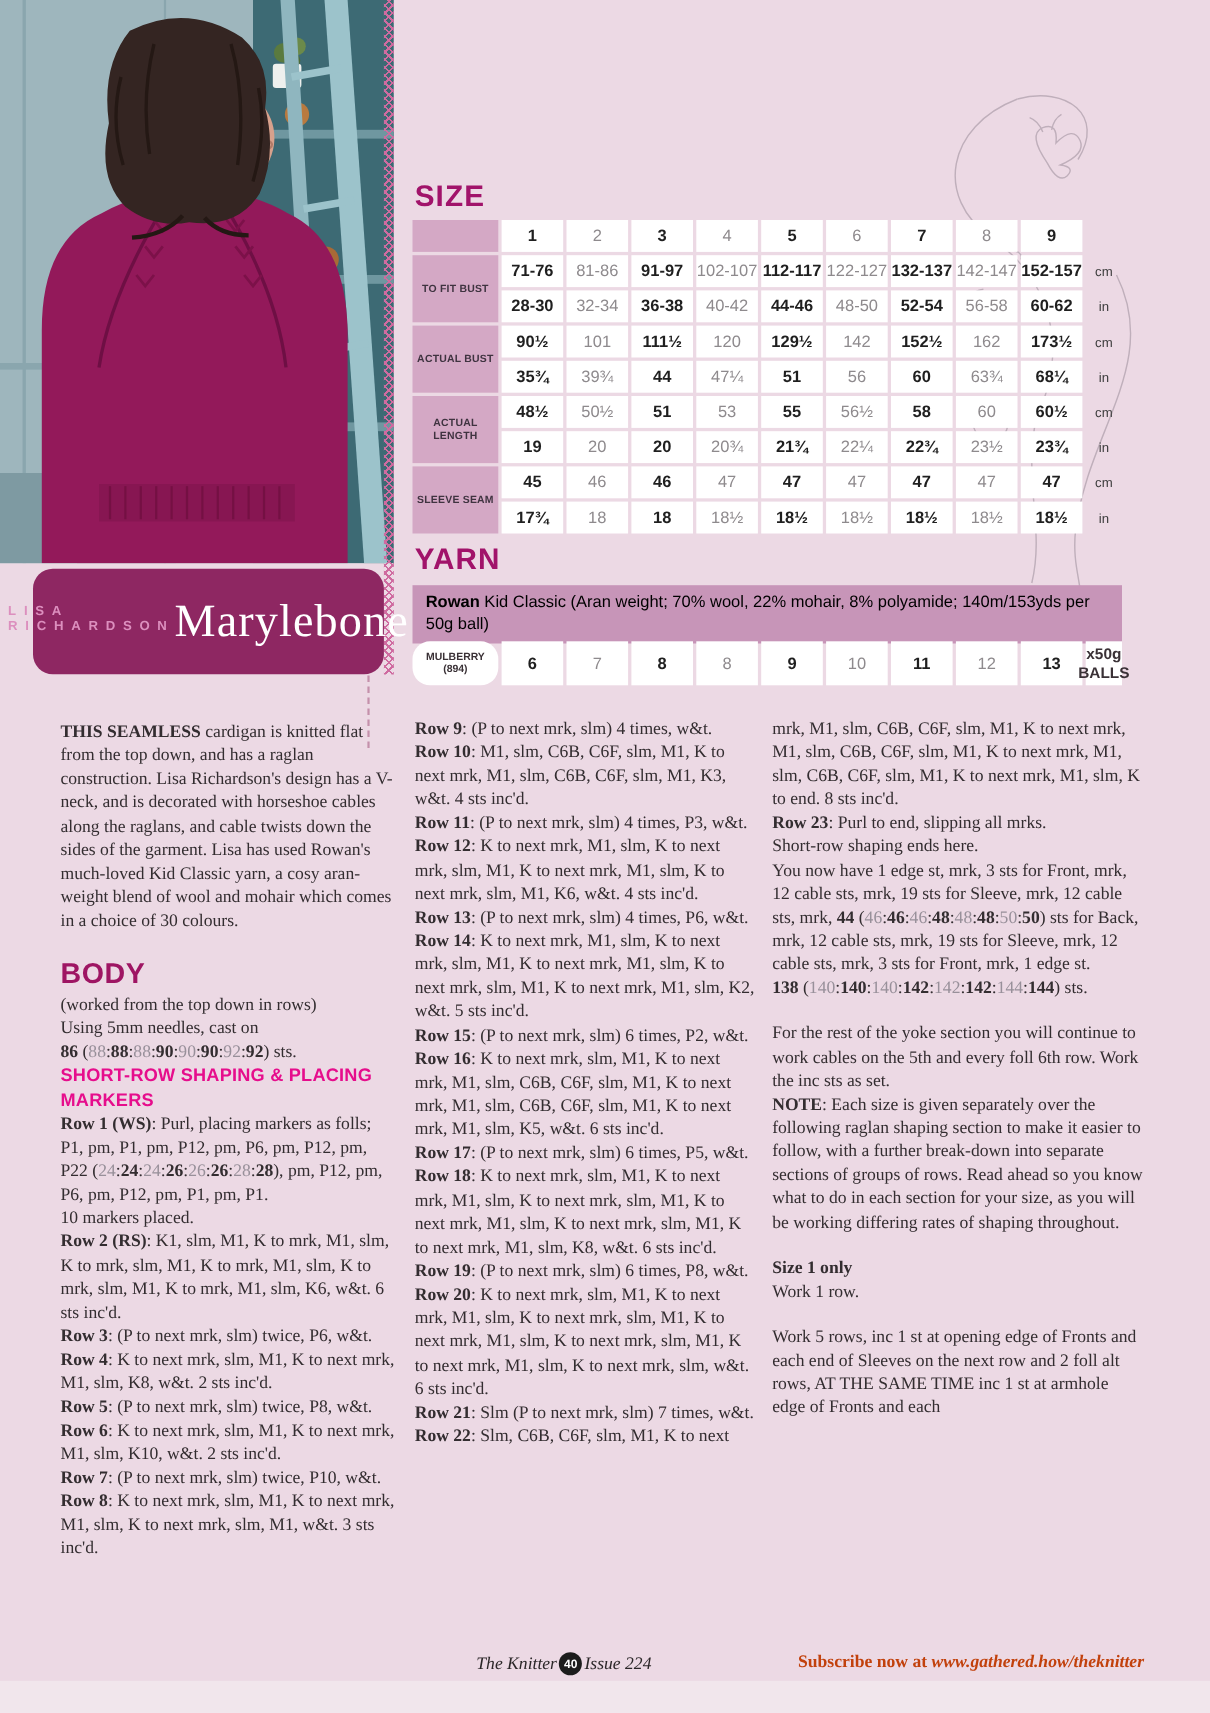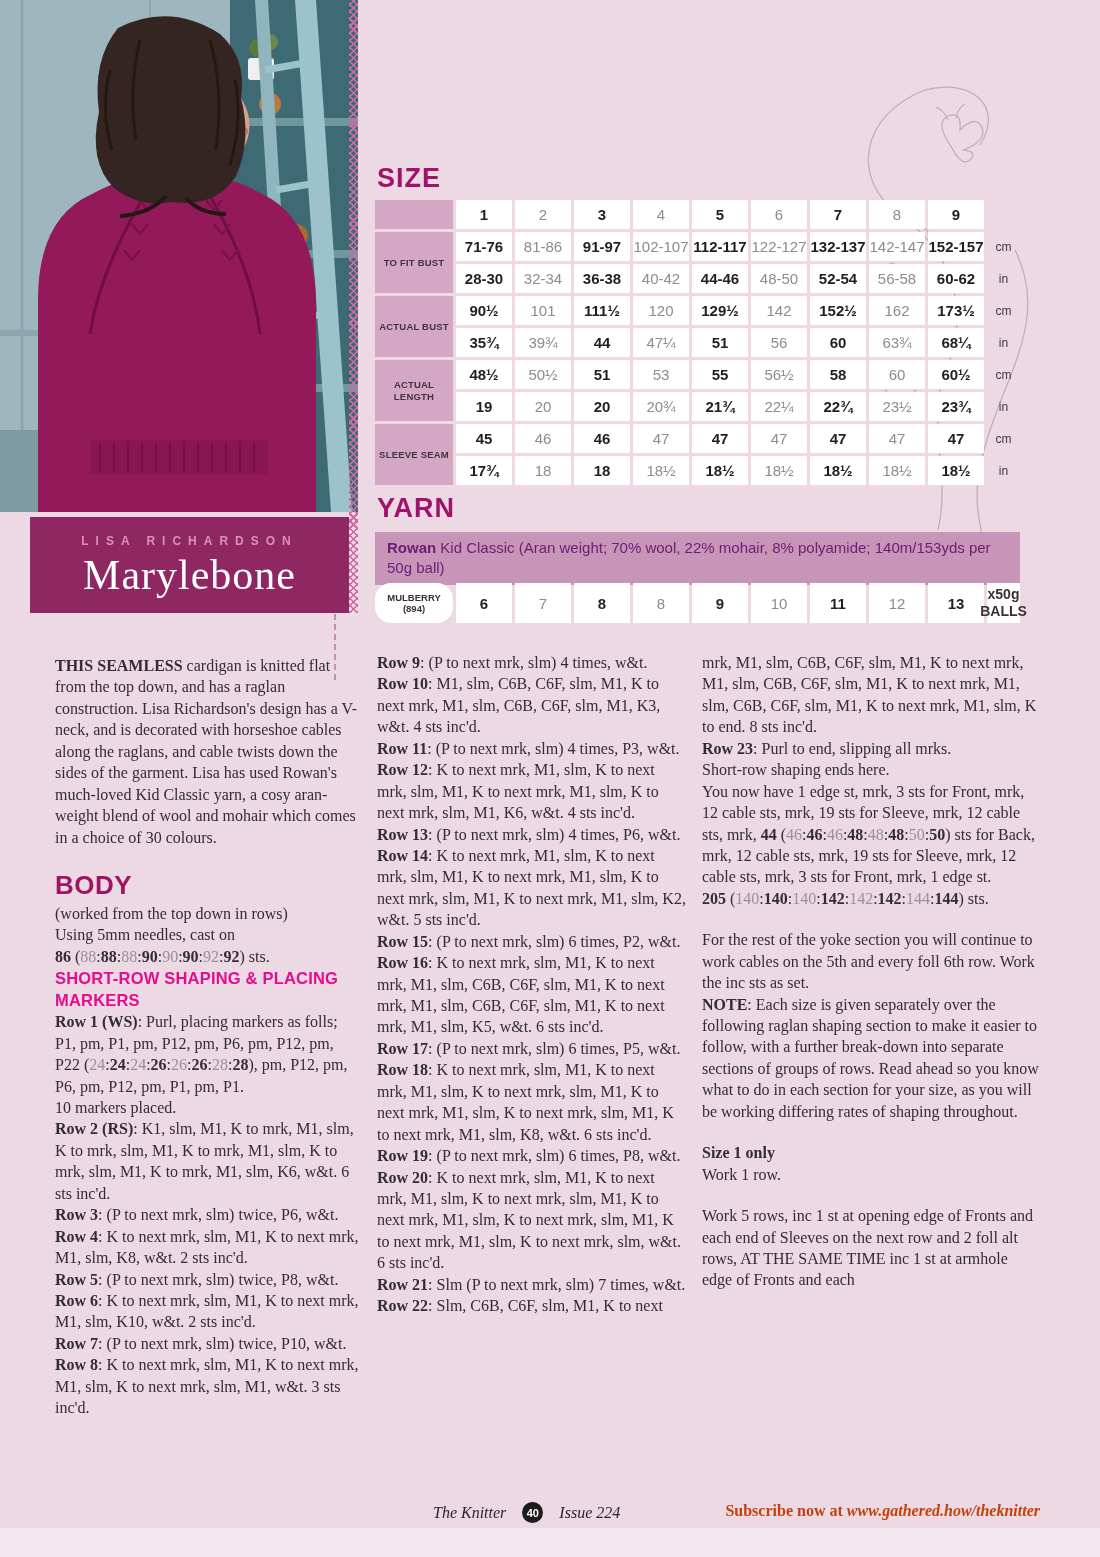--- a/index.html
+++ b/index.html
@@ -6,56 +6,56 @@
   .page{position:relative;width:1100px;height:1557px;background:#ecd9e4;overflow:hidden;
         font-family:"Liberation Sans",sans-serif;}
   
   .photo{position:absolute;left:0;top:0;width:358px;height:512px;overflow:hidden;background:#9eb7be;}
   .stitch-strip{position:absolute;left:349px;top:0;width:9px;height:613px;
       background:repeating-linear-gradient(45deg,#cf6ba0 0 1.5px,transparent 1.5px 5px),
                  repeating-linear-gradient(-45deg,#cf6ba0 0 1.5px,transparent 1.5px 5px);}
   .stitch-dash{position:absolute;left:334px;top:614px;height:66px;width:0;border-left:2px dashed #c490ab;}
   
   .banner{position:absolute;left:30px;top:517px;width:319px;height:96px;background:#8e2762;
-      display:flex;flex-direction:column;align-items:center;justify-content:center;}
+      display:flex;flex-direction:row;align-items:center;justify-content:center;border-radius:18px;}
   .designer{font-size:12px;font-weight:600;letter-spacing:7px;color:#dc8fbe;margin-bottom:6px;}
   .pattern-title{font-family:"Liberation Serif",serif;font-size:42px;color:#ffffff;letter-spacing:1px;line-height:1;}
   
   .sec-h{position:absolute;font-size:27px;font-weight:800;color:#a1136a;letter-spacing:1px;}
   
   .size-table{position:absolute;left:375px;top:200px;display:grid;
       grid-template-columns:78px repeat(9,56px) 33px;grid-template-rows:repeat(9,29px);gap:3px;}
   .cell{background:#fff;display:flex;align-items:center;justify-content:center;font-size:15px;color:#1f1f1f;}
   .cell.bold{font-weight:700;color:#1f1f1f;}
   .cell.gray{font-weight:400;color:#8e8a8d;}
   .rowlab{background:#d4a8c5;display:flex;align-items:center;justify-content:center;text-align:center;
       font-size:9.5px;font-weight:700;color:#3f3340;line-height:1.2;letter-spacing:.2px;padding:2px;}
   .unit{background:transparent;display:flex;align-items:center;justify-content:center;font-size:12px;color:#3c3c3c;}
   .corner{background:#d4a8c5;}
   
-  .yarn-bar{position:absolute;left:375px;top:532px;width:621px;background:#c795b8;color:#701a75;
+  .yarn-bar{position:absolute;left:375px;top:532px;width:621px;background:#c795b8;color:#000000;
       font-size:15px;line-height:1.35;padding:6px 12px;}
   .yarn-row{position:absolute;left:375px;top:583px;display:grid;
       grid-template-columns:78px repeat(9,56px) 33px;grid-template-rows:40px;gap:3px;}
   .yarn-lab{background:#fff;display:flex;flex-direction:column;align-items:center;justify-content:center;
       font-size:9.5px;font-weight:700;color:#3a3136;line-height:1.2;text-align:center;border-radius:16px;}
   .yarn-unit{background:#fff;display:flex;flex-direction:column;align-items:center;justify-content:center;
       font-size:14px;font-weight:700;color:#3a3136;line-height:1.2;text-align:center;}
   
   .col{position:absolute;font-family:"Liberation Serif",serif;font-size:16px;line-height:1.34;color:#332d30;}
   .col p{margin:0;}
   .b{font-weight:bold;}
   .g{color:#98909a;}
   .space{height:20px;}
   .body-heading{font-family:"Liberation Sans",sans-serif;font-weight:800;color:#9e1563;
       font-size:26px;letter-spacing:.5px;margin:0 0 4px 0;}
   .subhead{font-family:"Liberation Sans",sans-serif;font-weight:700;color:#e60d8c;
       font-size:16.5px;margin:14px 0 2px 0;letter-spacing:.2px;}
   
-  .footer-left{position:absolute;left:433px;top:1502px;display:flex;align-items:center;gap:16px;
+  .footer-left{position:absolute;left:433px;top:1502px;display:flex;align-items:center;gap:2px;
       font-family:"Liberation Serif",serif;font-size:16px;color:#2a2627;}
   .footer-left .mag{font-style:italic;}
   .badge{width:21px;height:21px;border-radius:50%;background:#1c1c1c;color:#fff;display:flex;
       align-items:center;justify-content:center;font-family:"Liberation Sans",sans-serif;
       font-size:11px;font-weight:700;}
   .footer-right{position:absolute;right:60px;top:1502px;font-family:"Liberation Serif",serif;
       font-size:16px;font-weight:700;color:#c2410c;}
   .footer-right .url{font-style:italic;}
   .bottom-strip{position:absolute;left:0;top:1528px;width:1100px;height:29px;background:#f1e6ec;}
   .sketch{position:absolute;left:830px;top:60px;pointer-events:none;}
@@ -293,21 +293,21 @@
       <p><span class="b">Row 19</span><span>: (P to next mrk, slm) 6 times, P8, w&amp;t.</span></p>
       <p><span class="b">Row 20</span><span>: K to next mrk, slm, M1, K to next mrk, M1, slm, K to next mrk, slm, M1, K to next mrk, M1, slm, K to next mrk, slm, M1, K to next mrk, M1, slm, K to next mrk, slm, w&amp;t. 6 sts inc'd.</span></p>
       <p><span class="b">Row 21</span><span>: Slm (P to next mrk, slm) 7 times, w&amp;t.</span></p>
       <p><span class="b">Row 22</span><span>: Slm, C6B, C6F, slm, M1, K to next</span></p>
     </div>
   <div class="col" id="col3" style="left:702px;top:652px;width:338px;">
       <p><span>mrk, M1, slm, C6B, C6F, slm, M1, K to next mrk, M1, slm, C6B, C6F, slm, M1, K to next mrk, M1, slm, C6B, C6F, slm, M1, K to next mrk, M1, slm, K to end. 8 sts inc'd.</span></p>
       <p><span class="b">Row 23</span><span>: Purl to end, slipping all mrks.</span></p>
       <p><span>Short-row shaping ends here.</span></p>
       <p><span>You now have 1 edge st, mrk, 3 sts for Front, mrk, 12 cable sts, mrk, 19 sts for Sleeve, mrk, 12 cable sts, mrk, </span><span class="b">44</span><span> (</span><span class="g">46</span><span>:</span><span class="b">46</span><span>:</span><span class="g">46</span><span>:</span><span class="b">48</span><span>:</span><span class="g">48</span><span>:</span><span class="b">48</span><span>:</span><span class="g">50</span><span>:</span><span class="b">50</span><span>) sts for Back, mrk, 12 cable sts, mrk, 19 sts for Sleeve, mrk, 12 cable sts, mrk, 3 sts for Front, mrk, 1 edge st.</span></p>
-      <p><span class="b">205</span><span> (</span><span class="g">140</span><span>:</span><span class="b">140</span><span>:</span><span class="g">140</span><span>:</span><span class="b">142</span><span>:</span><span class="g">142</span><span>:</span><span class="b">142</span><span>:</span><span class="g">144</span><span>:</span><span class="b">144</span><span>) sts.</span></p>
+      <p><span class="b">138</span><span> (</span><span class="g">140</span><span>:</span><span class="b">140</span><span>:</span><span class="g">140</span><span>:</span><span class="b">142</span><span>:</span><span class="g">142</span><span>:</span><span class="b">142</span><span>:</span><span class="g">144</span><span>:</span><span class="b">144</span><span>) sts.</span></p>
       <div class="space"></div>
       <p><span>For the rest of the yoke section you will continue to work cables on the 5th and every foll 6th row. Work the inc sts as set.</span></p>
       <p><span class="b">NOTE</span><span>: Each size is given separately over the following raglan shaping section to make it easier to follow, with a further break-down into separate sections of groups of rows. Read ahead so you know what to do in each section for your size, as you will be working differing rates of shaping throughout.</span></p>
       <div class="space"></div>
       <p><span class="b">Size 1 only</span></p>
       <p><span>Work 1 row.</span></p>
       <div class="space"></div>
       <p><span>Work 5 rows, inc 1 st at opening edge of Fronts and each end of Sleeves on the next row and 2 foll alt rows, AT THE SAME TIME inc 1 st at armhole edge of Fronts and each</span></p>
     </div>
 

